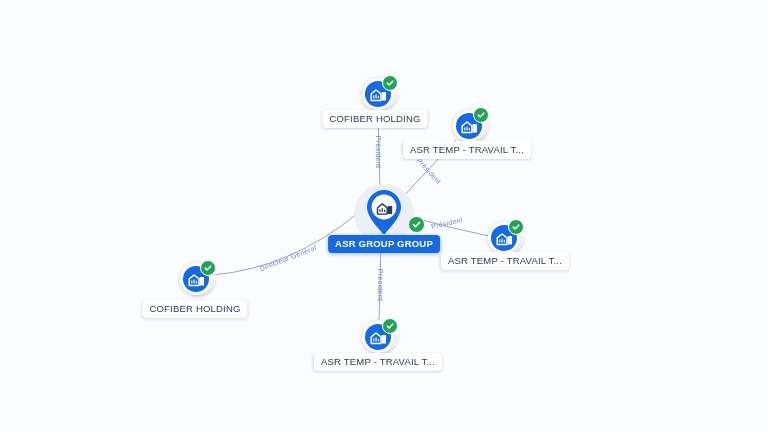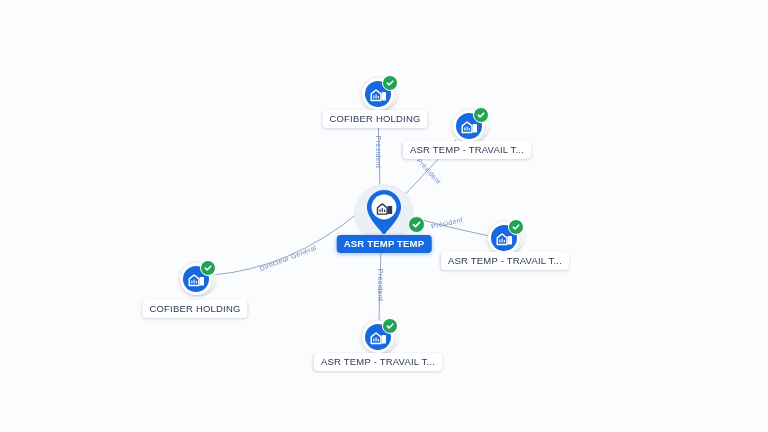--- a/index.html
+++ b/index.html
@@ -297,16 +297,16 @@
       </svg>
     </div>
   </div>
 
   <div id="label-layer">
       <div class="node-label" style="left: 375px; top: 110px;">COFIBER HOLDING</div>
       <div class="node-label" style="left: 467px; top: 141px;">ASR TEMP - TRAVAIL T...</div>
       <div class="node-label" style="left: 505px; top: 252px;">ASR TEMP - TRAVAIL T...</div>
       <div class="node-label" style="left: 378px; top: 353px;">ASR TEMP - TRAVAIL T...</div>
       <div class="node-label" style="left: 195px; top: 300px;">COFIBER HOLDING</div>
-      <div class="node-label selected" style="left: 384px; top: 235px; background: rgb(23, 105, 224);">ASR TEMP TEMP</div>
+      <div class="node-label selected" style="left: 384px; top: 235px; background: rgb(23, 105, 224);">ASR GROUP GROUP</div>
     </div>
 
 </div>
 
 </body></html>

